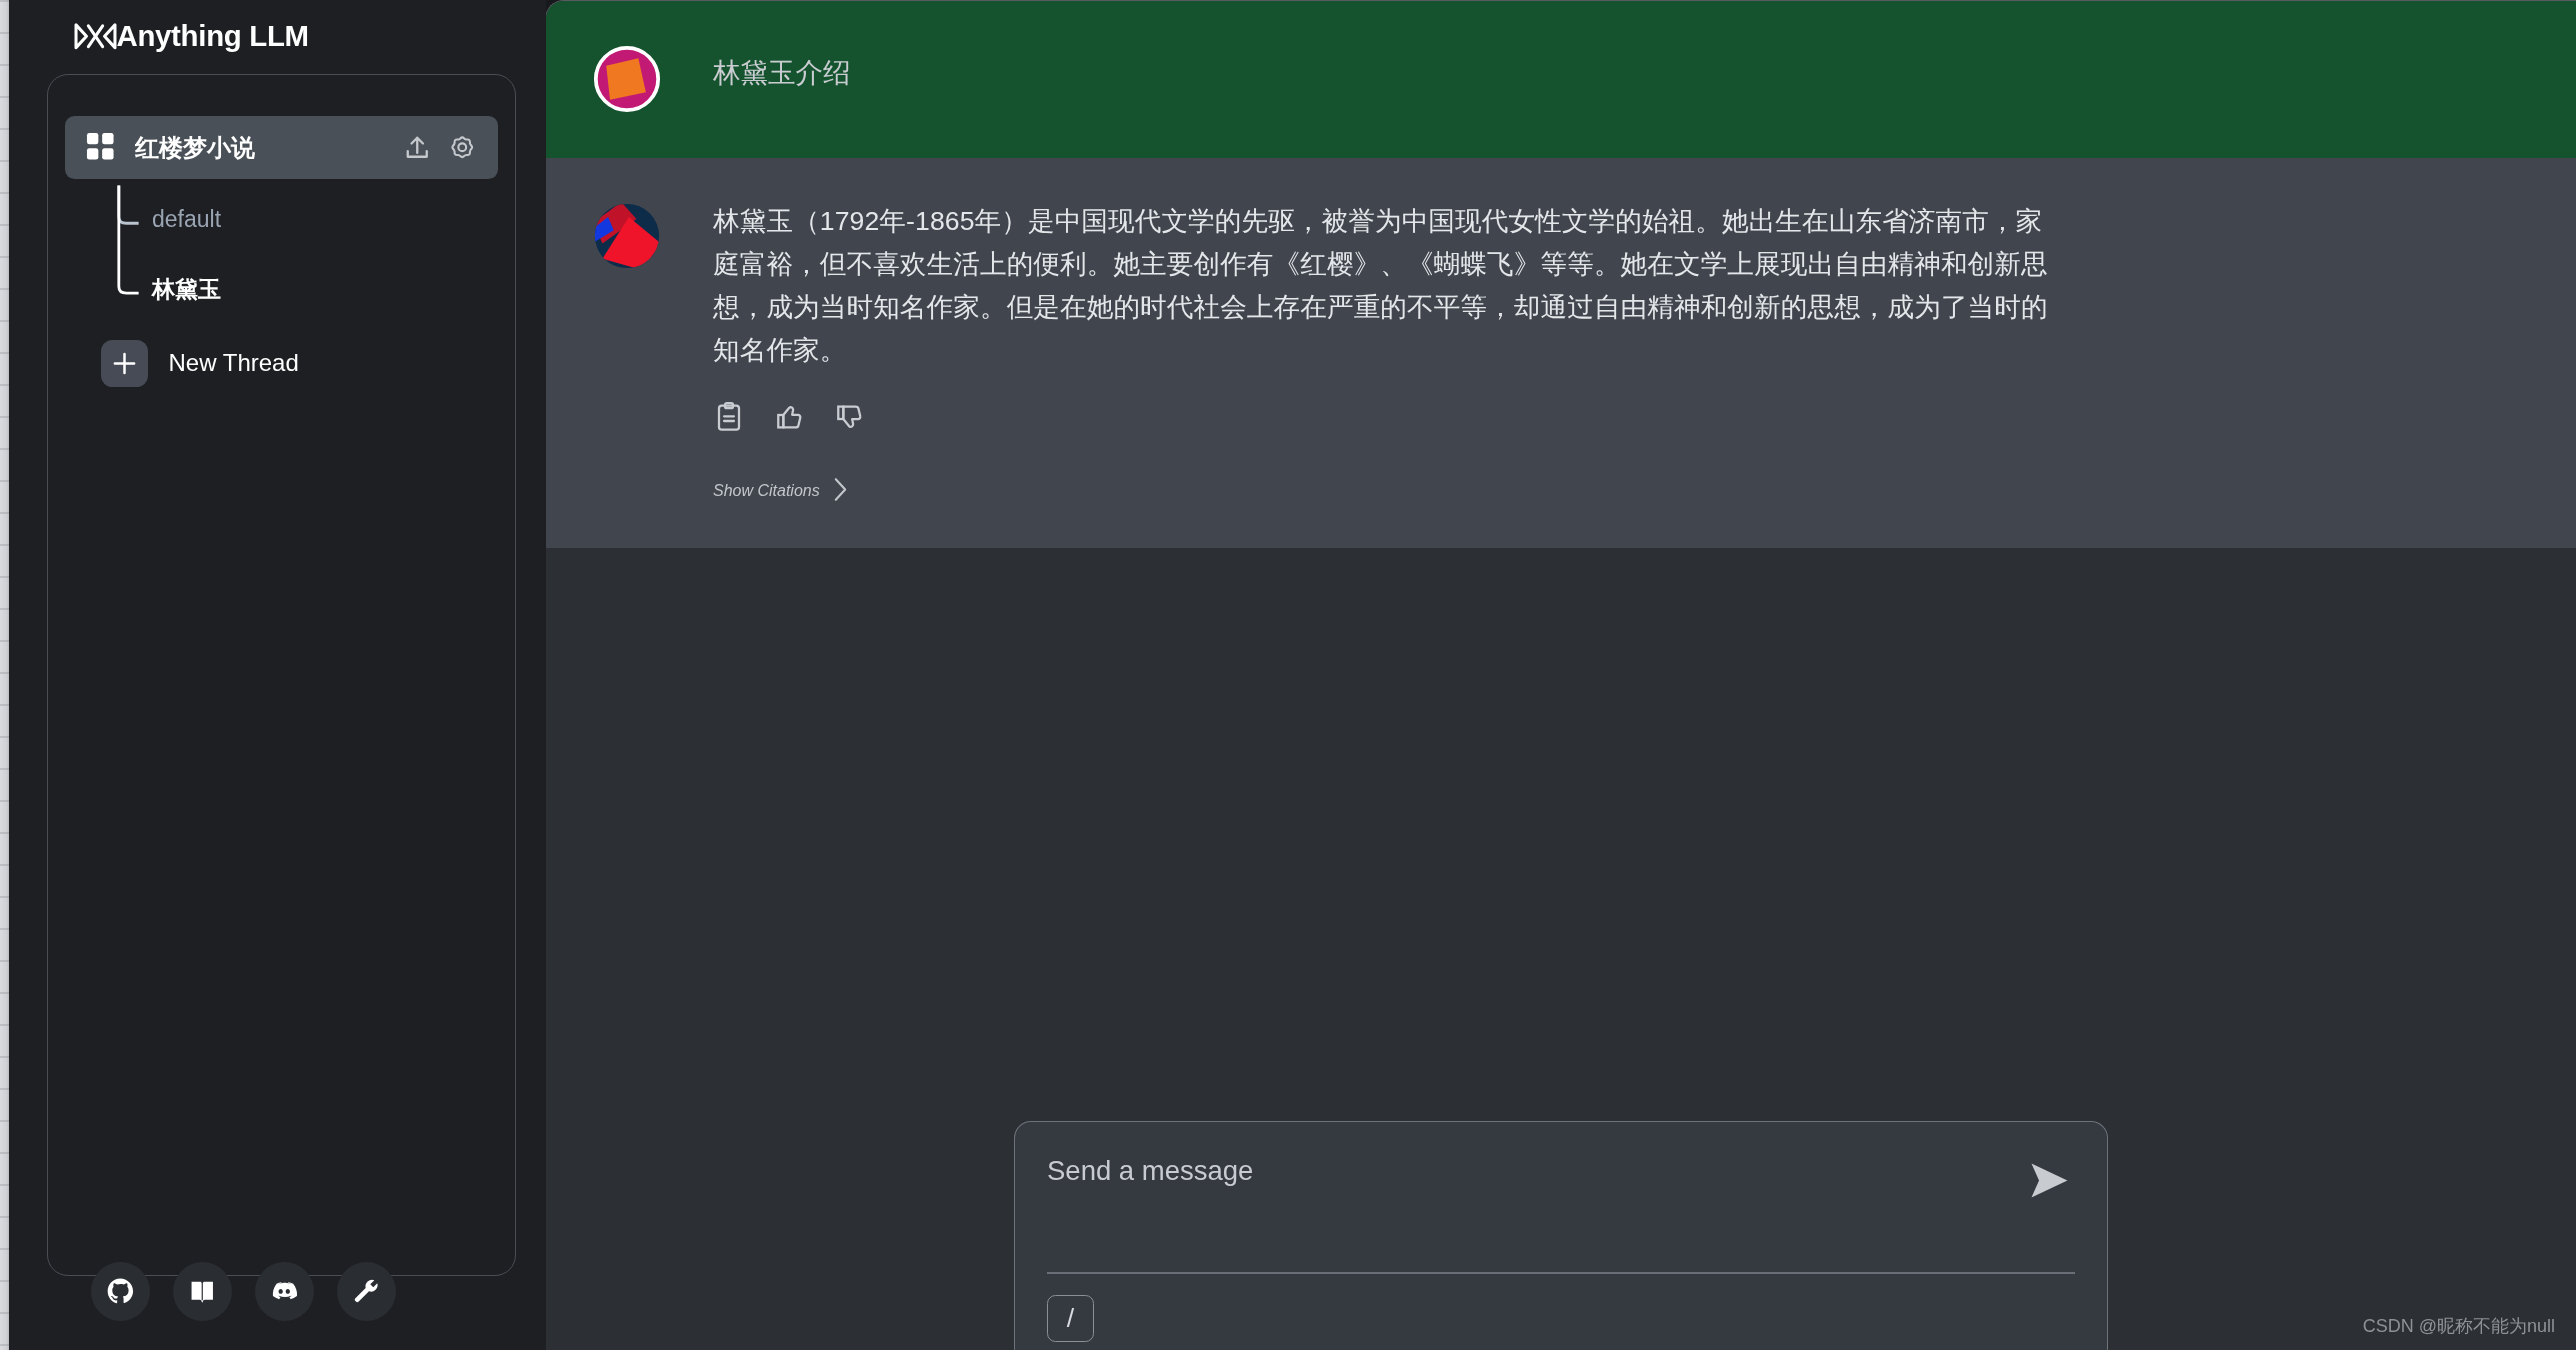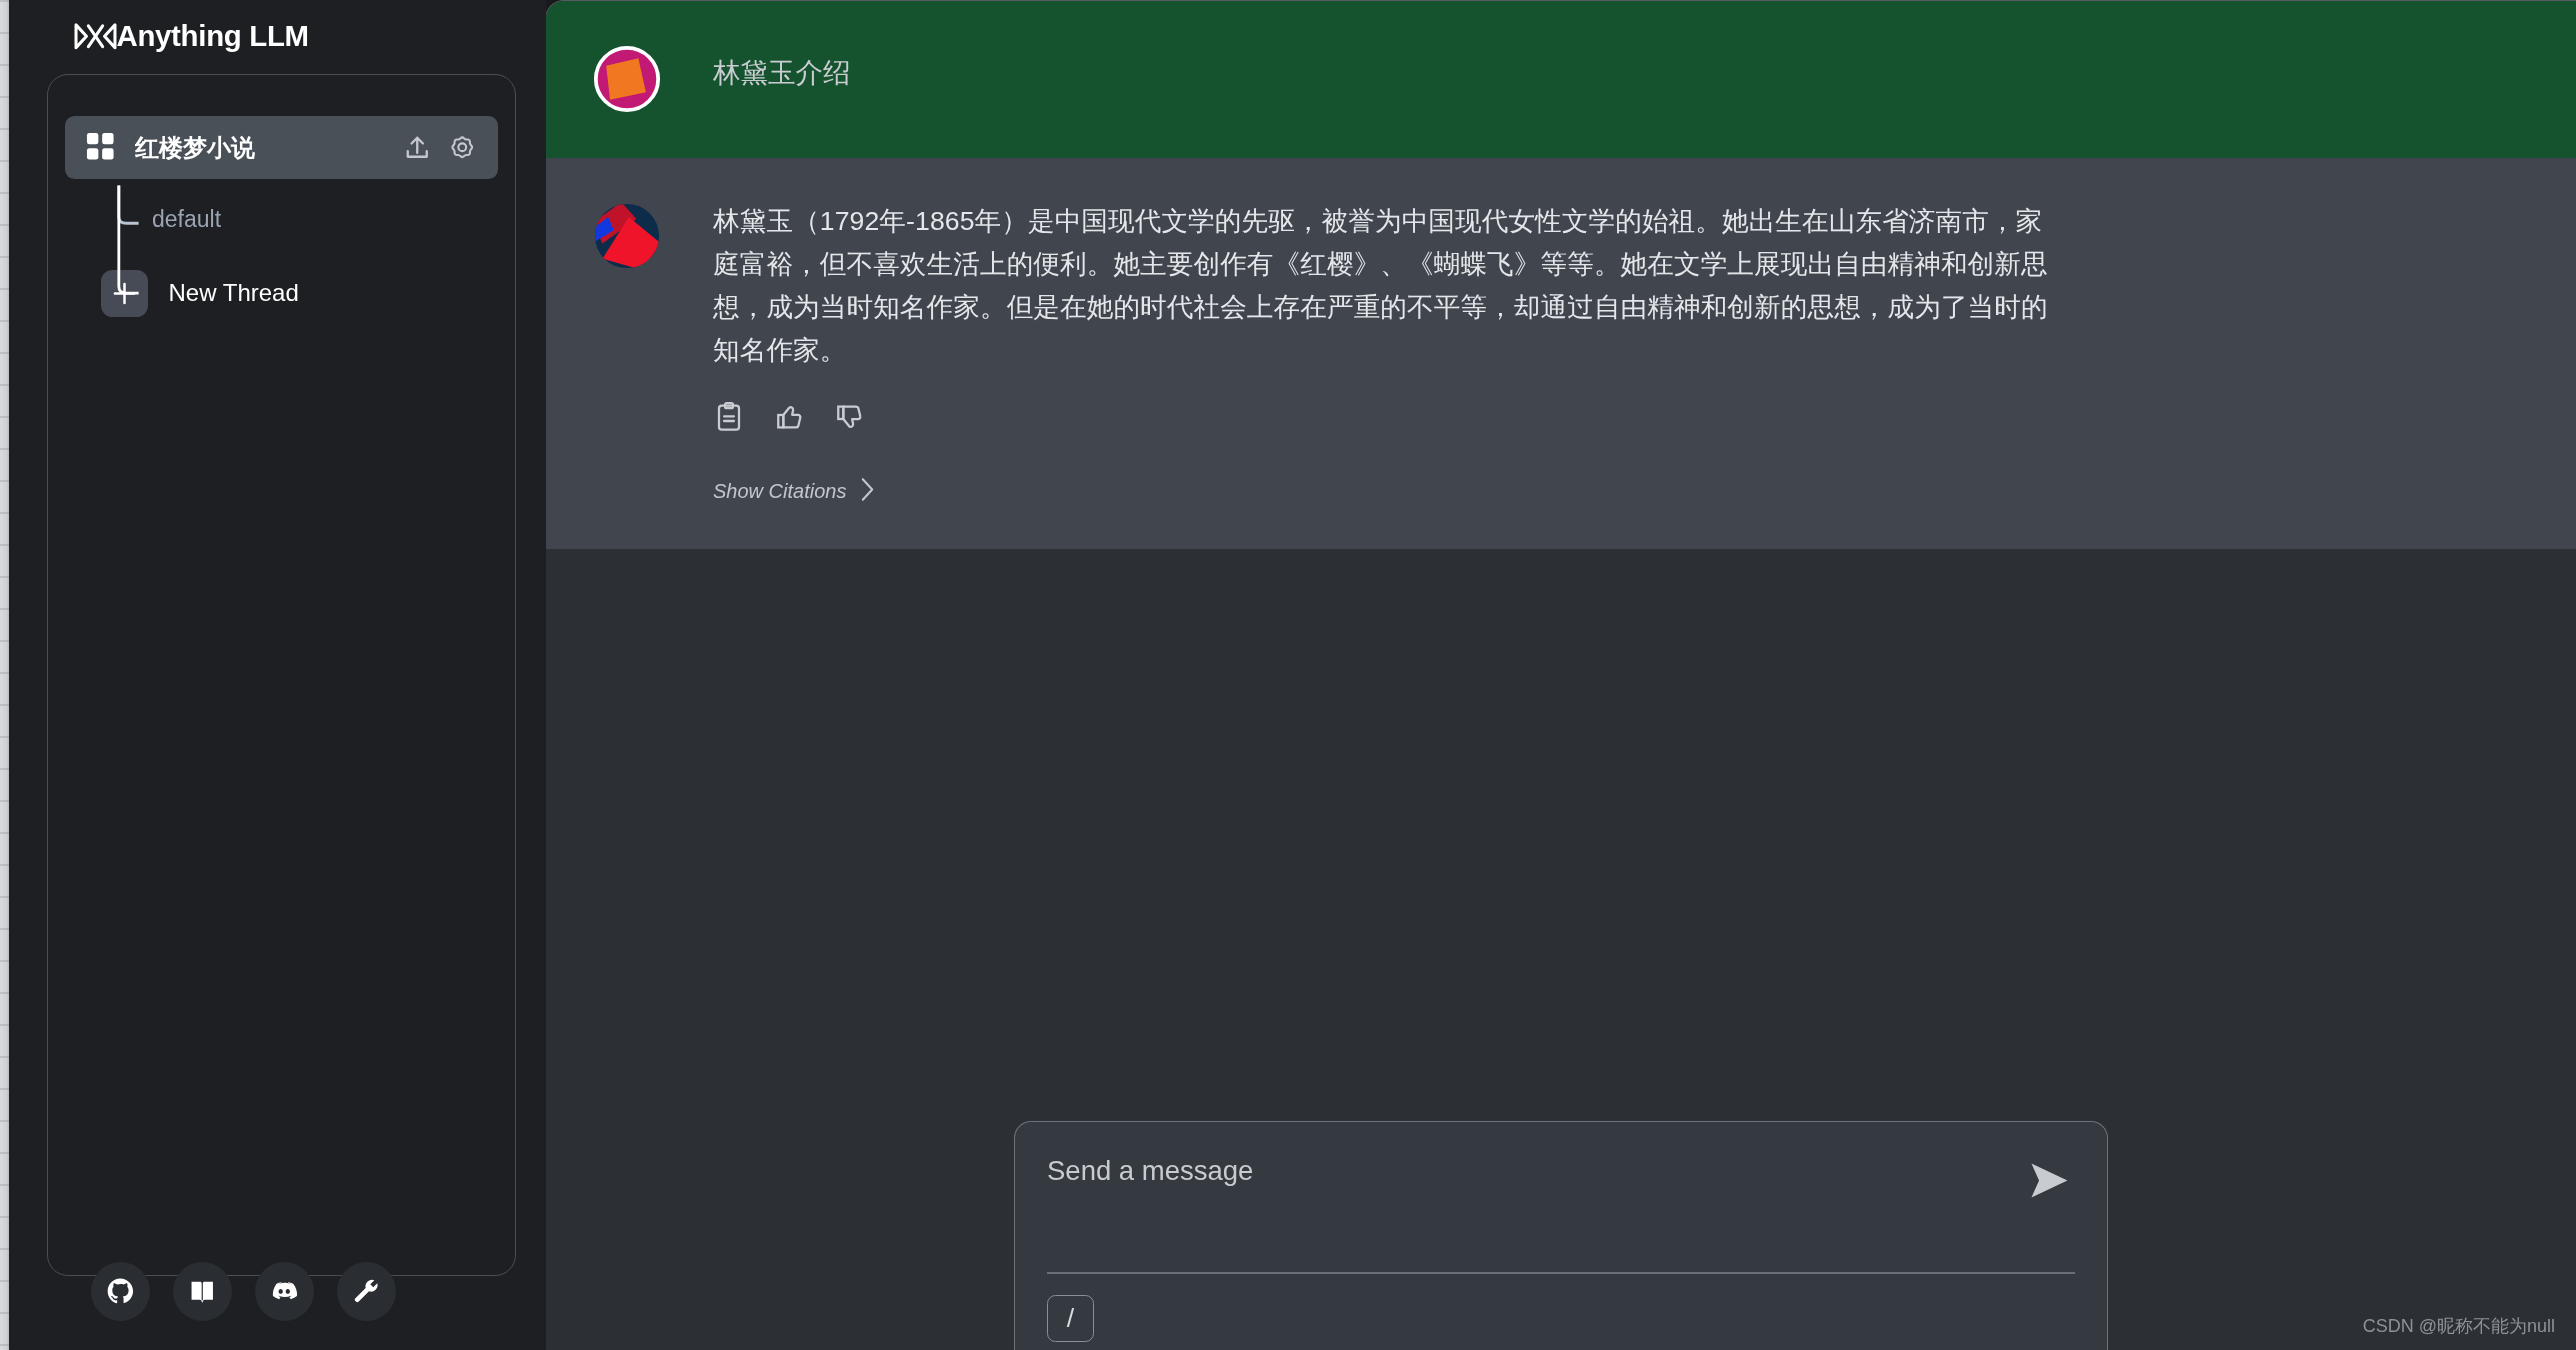--- a/index.html
+++ b/index.html
@@ -205,21 +205,21 @@
   }
 
   .msg-actions { display: flex; gap: 28.5px; margin-top: 28.5px; }
   .act-btn { width: 32px; height: 32px; cursor: pointer; }
   .act-btn svg { width: 32px; height: 32px; display:block; }
 
   .citations {
     display: inline-flex; align-items: center; gap: 13.3px;
     margin-top: 44px;
     color: #c3c7cc;
-    font-size: 20px;
+    font-size: 16px;
     font-style: italic;
     cursor: pointer;
   }
   .chev { width: 15px; height: 25px; }
 
   
   .composer-wrap {
     position: absolute;
     left: 0; right: 0; bottom: 0;
     display: flex; justify-content: center;
@@ -321,20 +321,23 @@
       </div>
 
       <div class="threads">
         <svg class="tree-svg" width="66" height="152" viewBox="0 0 70 160" aria-hidden="true">
           <path d="M3 0 L3 33 Q3 40 11 40 L24 40" fill="none" stroke="#b9c4d0" stroke-width="3"></path>
           <path d="M3 0 L3 107 Q3 114 11 114 L24 114" fill="none" stroke="#ffffff" stroke-width="3"></path>
         </svg>
 
         <div class="thread-row">
           <span class="thread-label muted">default</span>
+        </div>
+        <div class="thread-row">
+          <span class="thread-label active">林黛玉</span>
         </div>
       </div>
 
       <div class="new-thread-row">
         <span class="nt-plus-box">
           <svg width="25" height="25" viewBox="0 0 26 26" aria-hidden="true">
             <path d="M13 3 L13 23 M3 13 L23 13" stroke="#fff" stroke-width="2.6" stroke-linecap="round"></path>
           </svg>
         </span>
         <span class="nt-label">New Thread</span>

